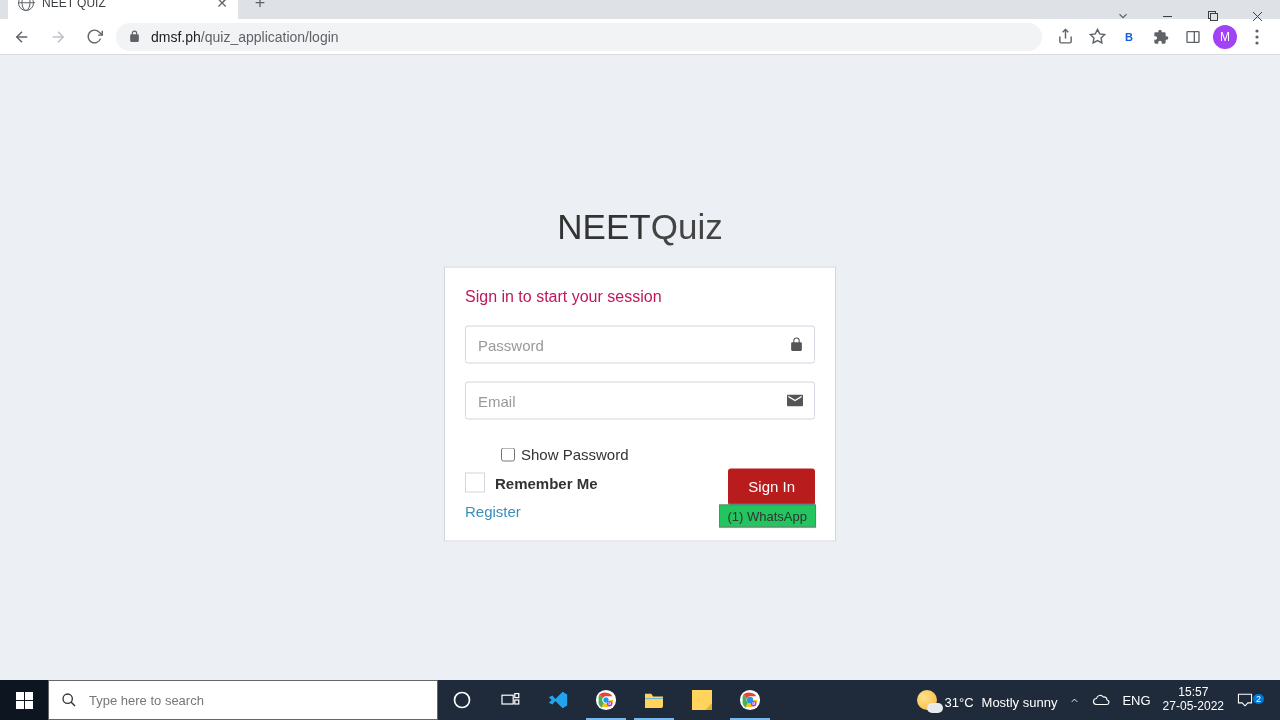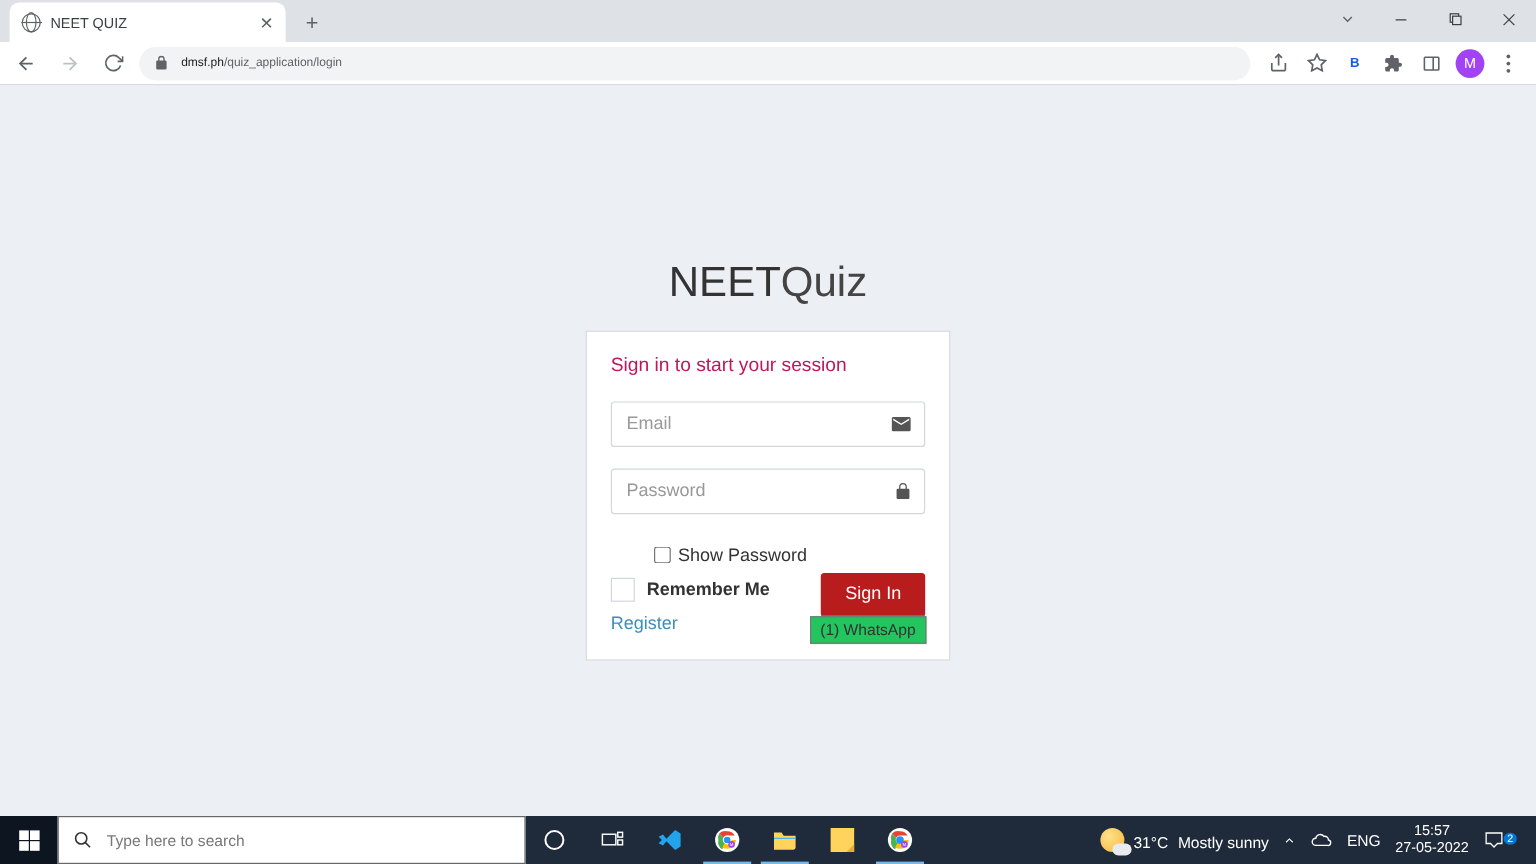--- a/index.html
+++ b/index.html
@@ -1,46 +1,46 @@
 <!DOCTYPE html>
 <html><head>
 <meta charset="utf-8">
 <style>
 * { margin:0; padding:0; box-sizing:border-box; font-family:"Segoe UI",Arial,sans-serif; }
 body { width:1280px; height:720px; overflow:hidden; background:#fff; position:relative; }
 
 
 .browser { width:1280px; height:720px; background:#dee1e6; display:flex; flex-direction:column; }
 
-.tabstrip { height:35px; display:flex; align-items:flex-end; padding-left:8px; gap:0; }
+.tabstrip { height:19px; display:flex; align-items:flex-end; padding-left:8px; gap:0; }
 .tab { background:#fff; height:33px; border-radius:8px 8px 0 0; display:flex; align-items:center; padding:0 10px; width:230px; gap:8px; font-size:12px; color:#3c4043; }
 .tab .globe { width:16px; height:16px; border:1.5px solid #5f6368; border-radius:50%; position:relative; flex-shrink:0;}
 .tab .globe::before{content:"";position:absolute;left:50%;top:-1.5px;bottom:-1.5px;width:7px;border:1.5px solid #5f6368;border-radius:50%;transform:translateX(-50%);}
 .tab .globe::after{content:"";position:absolute;left:-1.5px;right:-1.5px;top:50%;height:1.5px;background:#5f6368;transform:translateY(-50%);}
 .tab .title{flex:1;white-space:nowrap;overflow:hidden;}
 .tab .close{font-size:14px;color:#5f6368;cursor:pointer;}
 .newtab{width:28px;height:28px;display:flex;align-items:center;justify-content:center;font-size:18px;color:#5f6368;cursor:pointer;margin-left:8px;margin-bottom:2px;}
 
 .window-controls{position:absolute;top:0;right:0;height:32px;display:flex;align-items:center;}
 .window-controls .wc{width:45px;height:30px;display:flex;align-items:center;justify-content:center;color:#3c4043;font-size:13px;cursor:pointer;}
 .window-controls .caret{width:45px;display:flex;align-items:center;justify-content:center;}
 
 .toolbar{background:#fff;height:36px;display:flex;align-items:center;padding:0 8px;gap:8px;border-bottom:1px solid #dadce0;}
 .nav-icon{width:28px;height:28px;display:flex;align-items:center;justify-content:center;color:#5f6368;border-radius:50%;cursor:pointer;}
 .nav-icon.disabled{color:#bdc1c6;}
-.addrbar{flex:1;height:28px;background:#f1f3f4;border-radius:14px;display:flex;align-items:center;padding:0 12px;gap:10px;font-size:10px;color:#202124;}
+.addrbar{flex:1;height:28px;background:#f1f3f4;border-radius:14px;display:flex;align-items:center;padding:0 12px;gap:10px;font-size:14px;color:#202124;}
 .addrbar .lockicon{color:#5f6368;}
 .addrbar .url .path{color:#5f6368;}
 .right-icons{display:flex;align-items:center;gap:2px;}
 .right-icons .ic{width:30px;height:28px;display:flex;align-items:center;justify-content:center;color:#5f6368;cursor:pointer;font-size:15px;}
 .avatar{width:24px;height:24px;border-radius:50%;background:#a142f4;color:#fff;display:flex;align-items:center;justify-content:center;font-size:12px;font-weight:500;}
 
 
 .viewport{flex:1;background:#ecf0f5;position:relative;}
-.page-center{position:absolute;left:50%;top:48%;transform:translate(-50%,-50%);width:304px;}
+.page-center{position:absolute;left:50%;top:48%;transform:translate(-50%,-50%);width:392px;}
 .logo{font-size:35px;font-weight:300;color:#444;text-align:center;margin-bottom:20px;letter-spacing:0;}
 .logo .bold{font-weight:500;color:#333;}
 .card{background:#fff;border:1px solid #d2d6de;padding:20px;}
 .subtitle{color:#be185d;font-size:16px;margin-bottom:20px;}
 .input-group{position:relative;margin-bottom:26px;}
 .input-group:nth-of-type(2){margin-bottom:18px;}
 .input-group input{width:100%;height:38px;border:1px solid #d2d6de;border-radius:3px;padding:0 40px 0 12px;font-size:15px;color:#555;outline:none;}
 .input-group input::placeholder{color:#999;}
 .input-group .field-icon{position:absolute;right:12px;top:50%;transform:translateY(-50%);color:#777;font-size:16px;}
 .check-row{display:flex;align-items:center;gap:6px;font-size:15px;color:#333;margin-bottom:6px;margin-left:36px;}
@@ -181,33 +181,33 @@
 
   <div class="viewport">
     <div class="page-center">
       <div class="logo">
         <span class="bold">NEET</span><span>Quiz</span>
       </div>
       <div class="card">
         <div class="subtitle">Sign in to start your session</div>
 
         <div class="input-group">
+          <input type="password" placeholder="Password" style="">
+          <span class="field-icon">
+            <svg width="13" height="15" viewBox="0 0 24 28" fill="#555">
+                <path d="M20 10h-2V7a6 6 0 0 0-12 0v3H4a2 2 0 0 0-2 2v12a2 2 0 0 0 2 2h16a2 2 0 0 0 2-2V12a2 2 0 0 0-2-2zM8 7a4 4 0 0 1 8 0v3H8z"></path>
+              </svg>
+          </span>
+        </div>
+
+        <div class="input-group">
           <input type="text" placeholder="Email" style="">
           <span class="field-icon">
             <svg width="16" height="12" viewBox="0 0 24 18" fill="#555">
                 <path d="M22 0H2A2 2 0 0 0 0 2v14a2 2 0 0 0 2 2h20a2 2 0 0 0 2-2V2a2 2 0 0 0-2-2zm0 4-10 6L2 4V2l10 6 10-6z"></path>
-              </svg>
-          </span>
-        </div>
-
-        <div class="input-group">
-          <input type="password" placeholder="Password" style="">
-          <span class="field-icon">
-            <svg width="13" height="15" viewBox="0 0 24 28" fill="#555">
-                <path d="M20 10h-2V7a6 6 0 0 0-12 0v3H4a2 2 0 0 0-2 2v12a2 2 0 0 0 2 2h16a2 2 0 0 0 2-2V12a2 2 0 0 0-2-2zM8 7a4 4 0 0 1 8 0v3H8z"></path>
               </svg>
           </span>
         </div>
 
         <label class="check-row">
           <input type="checkbox" style="">
           <span>Show Password</span>
         </label>
 
         <div class="row-bottom">

